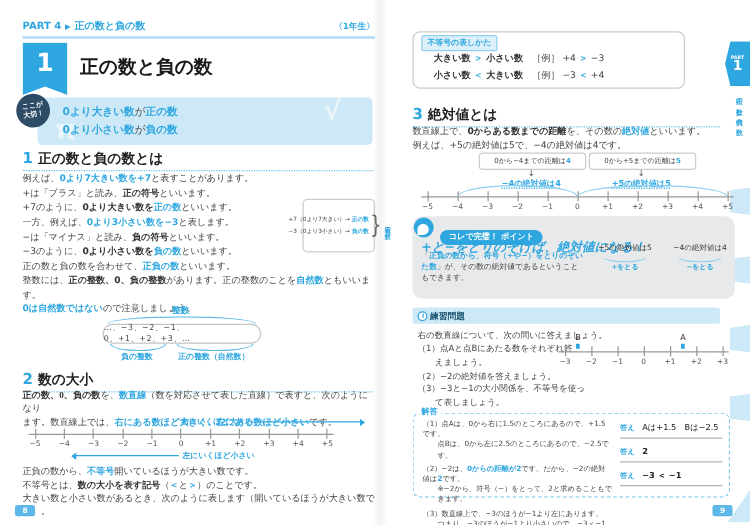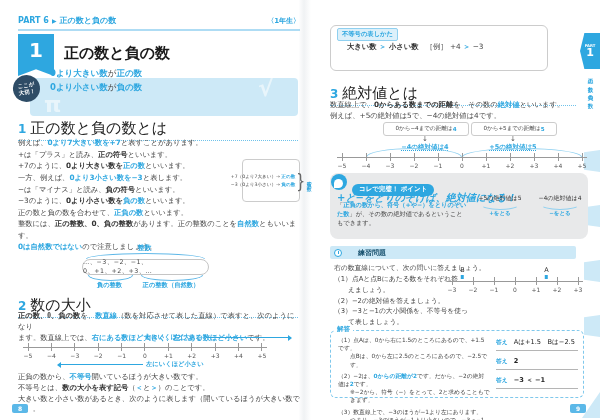--- a/index.html
+++ b/index.html
@@ -5,21 +5,21 @@
   html,body{margin:0;padding:0;}
   body{width:600px;height:420px;font-family:"DejaVu Sans","Liberation Sans",sans-serif;background:#fff;}
   #page{position:relative;width:600px;height:420px;background:#ffffff;overflow:hidden;}
   .abs{position:absolute;}
   .c-b{color:#2EA7E0;font-weight:700;}
   .c-k{color:#333;font-weight:700;}
   .txt{color:#444;}
   
   .sechead{border-bottom:1px dotted #6FC2EA;padding-bottom:2px;display:flex;align-items:baseline;gap:4px;}
   .sechead .n{color:#2EA7E0;font-weight:700;font-size:12px;}
-  .sechead .t{color:#222;font-weight:400;font-size:15px;}
+  .sechead .t{color:#222;font-weight:700;font-size:11px;}
   
   .hdr{display:flex;align-items:baseline;gap:3px;color:#2EA7E0;}
   
   .ribbon{background:#2EA7E0;clip-path:polygon(0 0,100% 0,100% 100%,50% 84%,0 100%);color:#fff;font-weight:700;font-size:20px;display:flex;justify-content:center;align-items:flex-start;padding-top:4px;box-sizing:border-box;}
   
   .impbox{background:#CDE9F7;border-radius:4px;overflow:hidden;}
   .impbox .decor{position:absolute;color:#ffffff;opacity:.55;font-weight:700;}
   .badge{background:#2E4C66;border-radius:50%;color:#fff;display:flex;flex-direction:column;align-items:center;justify-content:center;font-size:5.5px;font-weight:700;line-height:6.5px;transform:rotate(-8deg);}
   
   .sidebox{border:1px solid #ccc;border-radius:4px;background:#fff;display:flex;align-items:center;justify-content:center;gap:1px;box-sizing:border-box;}
@@ -45,62 +45,62 @@
   
   .ineqbox{border:1px solid #ccc;border-radius:6px;background:#fff;}
   .ineqtag{background:#DCF0FA;border:1px solid #8FD0F0;border-radius:2px;color:#2EA7E0;font-weight:700;font-size:6.3px;padding:1px 4px;}
   
   .pointbox{background:#E8E9EA;border-radius:8px;}
   .chip{background:#2EA7E0;border-radius:7px;color:#fff;font-weight:700;font-size:6.5px;padding:1.5px 7px;display:inline-block;}
   .mascot{background:#2EA7E0;border-radius:50%;position:relative;overflow:hidden;}
   .mascot::after{content:"";position:absolute;left:3px;top:5px;width:9px;height:9px;background:#fff;border-radius:50% 50% 50% 0;}
   .exarc{border-bottom:1.2px solid #8FD0F0;border-left:1px solid transparent;border-right:1px solid transparent;border-radius:0 0 50% 50%/0 0 100% 100%;height:5px;}
   
-  .pracbar{background:#CDE9F7;border-radius:2px;display:flex;align-items:center;gap:16px;padding-left:4px;box-sizing:border-box;}
+  .pracbar{background:#CDE9F7;border-radius:2px;display:flex;align-items:center;gap:2px;padding-left:4px;box-sizing:border-box;}
   .pracicon{width:8px;height:8px;border:1px solid #2EA7E0;border-radius:50%;background:#fff;box-sizing:border-box;position:relative;}
   .pracicon::after{content:"";position:absolute;left:2.5px;top:1px;width:1px;height:3px;background:#2EA7E0;}
   .pm{position:absolute;display:flex;flex-direction:column;align-items:center;transform:translateX(-50%);}
   .pm .ltr{font-size:6.5px;color:#333;line-height:6px;}
   .pm .sq{width:3.5px;height:3.5px;background:#2EA7E0;margin-top:2px;}
   
   .ansbox{border:1px dashed #7FC8EC;border-radius:6px;}
   .anstag{background:#fff;color:#2EA7E0;font-weight:700;font-size:6.5px;padding:0 3px;}
   .ansline{border-bottom:1px solid #b5b5b5;}
   .pagenum{background:#5BB8E8;border-radius:2px;color:#fff;font-size:6px;font-weight:700;display:flex;align-items:center;justify-content:center;}
   .chev{background:#CDE9F7;clip-path:polygon(0 10%,100% 0,100% 100%,0 90%);}
   .ptab{background:#2EA7E0;clip-path:polygon(22% 0,100% 0,100% 100%,22% 100%,0 50%);color:#fff;display:flex;flex-direction:column;align-items:center;justify-content:center;line-height:1;}
   .vtitle{writing-mode:vertical-rl;font-size:5.5px;color:#2EA7E0;font-weight:700;letter-spacing:1px;}
 </style>
 </head>
 <body>
 
 <div id="page">
 
   <div class="abs hdr" style="left:18px;top:15px;width:282px;">
-    <span style="font-size:8px;font-weight:700;">PART 6</span>
+    <span style="font-size:8px;font-weight:700;">PART 4</span>
     <span style="font-size:6px;">▶</span>
     <span style="font-size:8px;font-weight:700;">正の数と負の数</span>
     <span style="margin-left:auto;font-size:7px;font-weight:700;">〈1年生〉</span>
   </div>
   <div class="abs" style="left:18px;top:29px;width:282px;height:2px;background:#AEDCF4;"></div>
 
   <div class="abs ribbon" style="left:18px;top:34px;width:36px;height:42px;">
     <span>1</span>
   </div>
   <div class="abs" style="left:64px;top:44px;font-size:15px;font-weight:700;color:#1a1a1a;">正の数と負の数</div>
 
   <div class="abs impbox" style="left:30px;top:78px;width:268px;height:38px;">
     <span class="decor" style="left:14px;top:14px;font-size:22px;">π</span>
     <span class="decor" style="left:228px;top:-4px;font-size:24px;">√</span>
   </div>
   <div class="abs badge" style="left:13px;top:75px;width:27px;height:27px;">
     <span>ここが</span>
     <span>大切！</span>
   </div>
-  <div class="abs" style="left:50px;top:66px;font-size:8.5px;line-height:14px;">
+  <div class="abs" style="left:50px;top:83px;font-size:8.5px;line-height:14px;">
     <div class="txt"><span class="c-b">0より大きい数</span><span>が</span><span class="c-b">正の数</span></div>
     <div class="txt"><span class="c-b">0より小さい数</span><span>が</span><span class="c-b">負の数</span></div>
   </div>
 
   <div class="abs sechead" style="left:18px;top:119px;width:280px;">
     <span class="n">1</span>
     <span class="t">正の数と負の数とは</span>
   </div>
   <div class="abs txt" style="left:18px;top:137px;width:282px;font-size:7.3px;line-height:11.5px;">
     <div><span>例えば、</span><span class="c-b">0より7大きい数を+7</span><span>と表すことがあります。</span></div>
@@ -211,20 +211,21 @@
 
   <div class="abs pagenum" style="left:12px;top:404px;width:16px;height:9px;">8</div>
 
   <div class="abs" style="left:296px;top:0;width:8px;height:420px;background:linear-gradient(to left,rgba(110,130,145,.10),rgba(110,130,145,0) 70%);"></div>
   <div class="abs" style="left:304px;top:0;width:10px;height:420px;background:linear-gradient(to right,rgba(110,130,145,.10),rgba(110,130,145,0) 70%);"></div>
 
   <div class="abs ineqbox" style="left:330px;top:25px;width:216px;height:44px;"></div>
   <div class="abs ineqtag" style="left:337px;top:28px;">不等号の表しかた</div>
   <div class="abs txt" style="left:347px;top:40px;font-size:7.3px;line-height:13px;">
     <div><span class="c-k">大きい数</span><span class="c-b"> ＞ </span><span class="c-k">小さい数</span><span>　［例］ +4 </span><span class="c-b">＞</span><span> −3</span></div>
+    <div><span class="c-k">小さい数</span><span class="c-b"> ＜ </span><span class="c-k">大きい数</span><span>　［例］ −3 </span><span class="c-b">＜</span><span> +4</span></div>
   </div>
 
   <div class="abs ptab" style="left:580px;top:33px;width:20px;height:36px;">
     <span style="font-size:3.8px;font-weight:700;">PART</span>
     <span style="font-size:11px;font-weight:700;">1</span>
   </div>
   <div class="abs vtitle" style="left:588px;top:74px;">正の数と負の数</div>
   <div class="abs chev" style="left:584px;top:150px;width:16px;height:22px;"></div>
   <div class="abs chev" style="left:584px;top:205px;width:16px;height:22px;"></div>
   <div class="abs chev" style="left:584px;top:260px;width:16px;height:22px;"></div>

